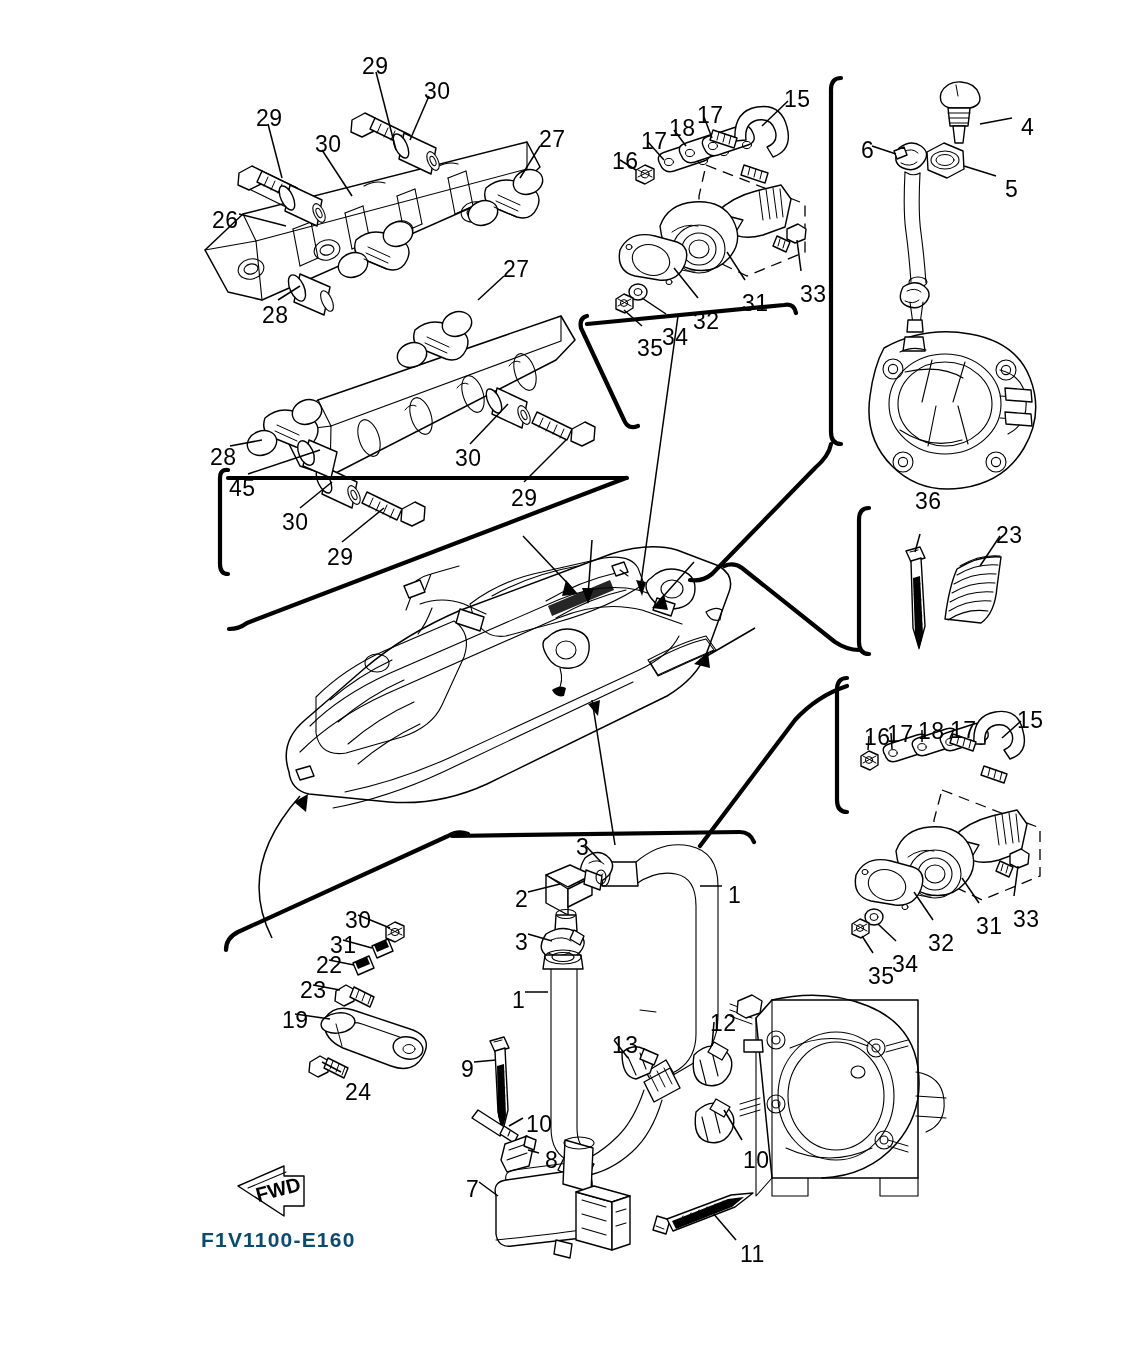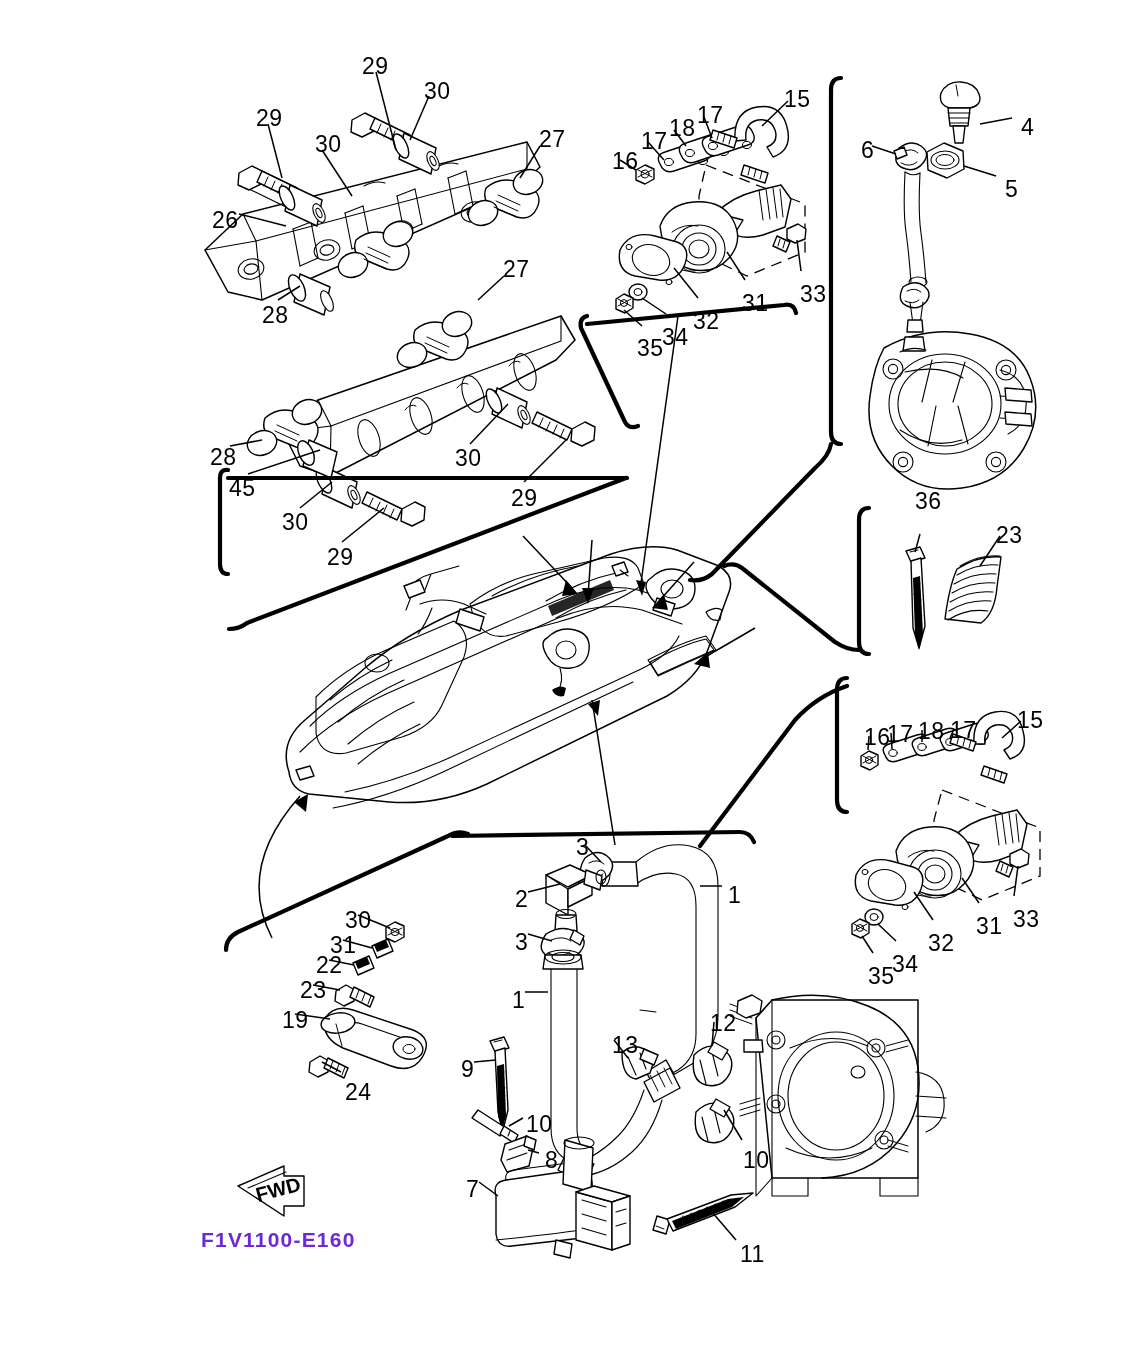--- a/index.html
+++ b/index.html
@@ -4,21 +4,21 @@
 <style>
   html,body{margin:0;padding:0;background:#ffffff;}
   body{width:1123px;height:1351px;position:relative;overflow:hidden;
        font-family:"Liberation Sans","DejaVu Sans",sans-serif;color:#000;}
   #sheet{position:absolute;left:0;top:0;width:1123px;height:1351px;}
   svg.layer{position:absolute;left:0;top:0;width:1123px;height:1351px;overflow:visible;}
   .cal{position:absolute;font-size:23px;font-weight:400;line-height:1;
        letter-spacing:0.5px;color:#000000;white-space:nowrap;
        font-family:"Liberation Sans","DejaVu Sans",sans-serif;}
   .code{position:absolute;font-size:21px;font-weight:700;letter-spacing:1.2px;
-        color:#6d28d9;white-space:nowrap;
+        color:#0c4a6e;white-space:nowrap;
         font-family:"Liberation Sans","DejaVu Sans",sans-serif;}
   .fwdtxt{font-size:20px;font-weight:700;fill:#000;
           font-family:"Liberation Sans","DejaVu Sans",sans-serif;}
 </style>
 </head>
 <body>
 
 <div id="sheet">
 
   <svg class="layer" viewBox="0 0 1123 1351" preserveAspectRatio="none">

